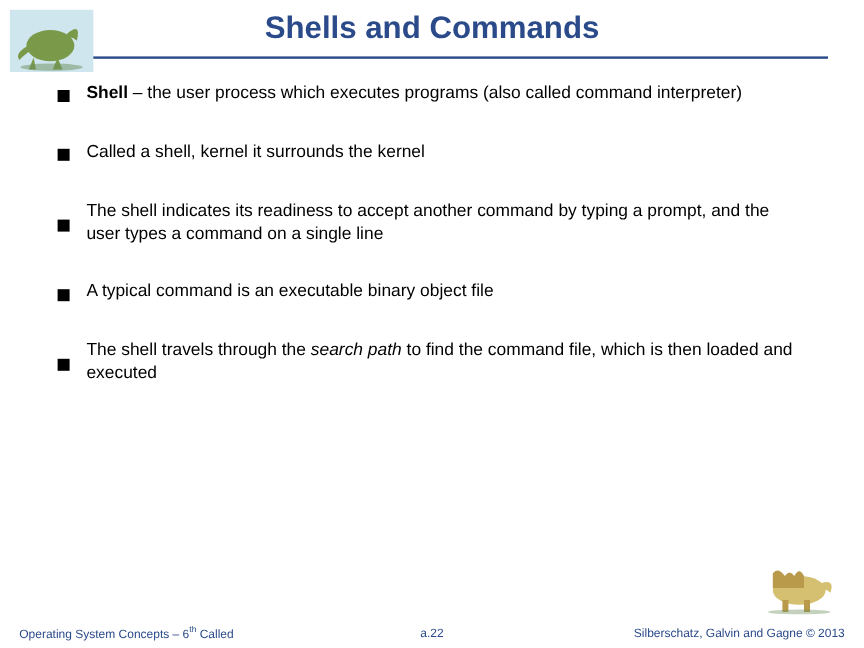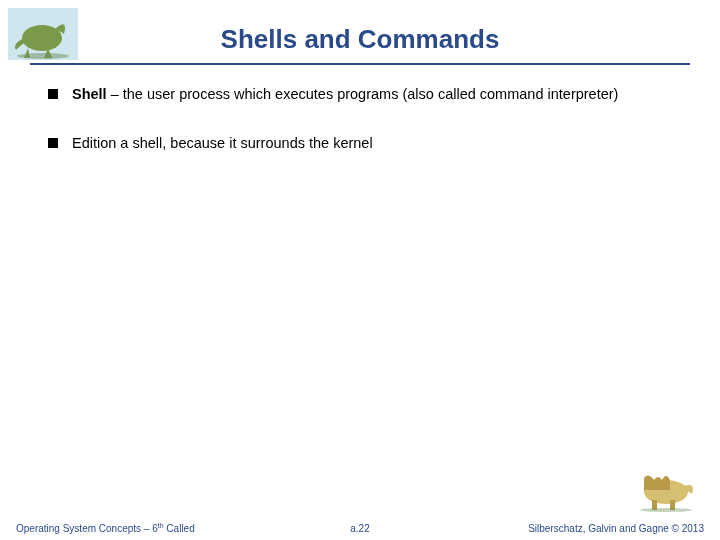--- a/index.html
+++ b/index.html
@@ -23,34 +23,34 @@
     bottom: 28px;
     right: 14px;
     width: 72px;
     height: 46px;
   }
   .title {
     text-align: center;
     font-size: 26px;
     font-weight: bold;
     color: #2a4a8a;
-    padding-top: 24px;
+    padding-top: 8px;
     padding-bottom: 8px;
   }
   .rule {
     margin: 0 30px 0 30px;
     height: 2px;
     background: #2a4a8a;
   }
   .content {
     padding: 20px 48px 0 48px;
   }
   .bullet-row {
     display: flex;
-    align-items: flex-start;
+    align-items: center;
     margin-bottom: 30px;
     font-size: 14.5px;
     color: #000;
     line-height: 1.3;
   }
   .sq {
     width: 10px;
     height: 10px;
     background: #000;
     flex: 0 0 auto;
@@ -102,21 +102,33 @@
 <div class="title">Shells and Commands</div>
 <div class="rule"></div>
 
 <div class="content">
   <div class="bullet-row">
     <div class="sq"></div>
     <div class="bullet-text"><b>Shell</b> – the user process which executes programs (also called command interpreter)</div>
   </div>
   <div class="bullet-row">
     <div class="sq"></div>
-    <div class="bullet-text">Edition a shell, because it surrounds the kernel</div>
+    <div class="bullet-text">Called a shell, kernel it surrounds the kernel</div>
+  </div>
+  <div class="bullet-row">
+    <div class="sq"></div>
+    <div class="bullet-text">The shell indicates its readiness to accept another command by typing a prompt, and the user types a command on a single line</div>
+  </div>
+  <div class="bullet-row">
+    <div class="sq"></div>
+    <div class="bullet-text">A typical command is an executable binary object file</div>
+  </div>
+  <div class="bullet-row">
+    <div class="sq"></div>
+    <div class="bullet-text">The shell travels through the <i>search path</i> to find the command file, which is then loaded and executed</div>
   </div>
 </div>
 
 <div class="dino-right">
   <svg viewBox="0 0 72 46">
     <ellipse cx="32" cy="26" rx="22" ry="12" fill="#d4c070"></ellipse>
     <path d="M10 12 Q14 6 20 14 Q24 8 28 14 Q32 6 36 14 L36 24 L10 24 Z" fill="#b89a4a"></path>
     <path d="M50 20 Q62 16 58 28 Q54 24 50 26 Z" fill="#d4c070"></path>
     <rect x="18" y="34" width="5" height="10" fill="#b89a4a"></rect>
     <rect x="36" y="34" width="5" height="10" fill="#b89a4a"></rect>

